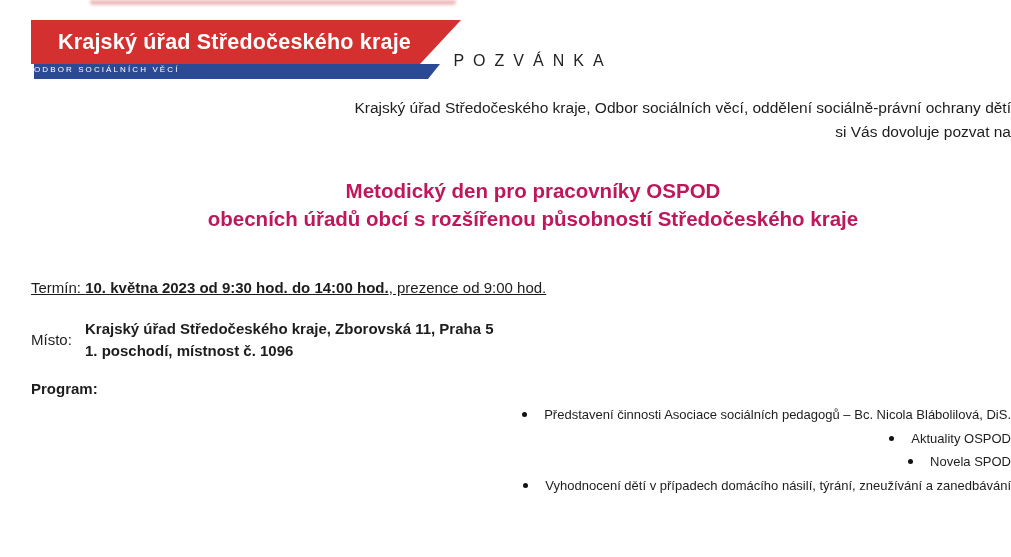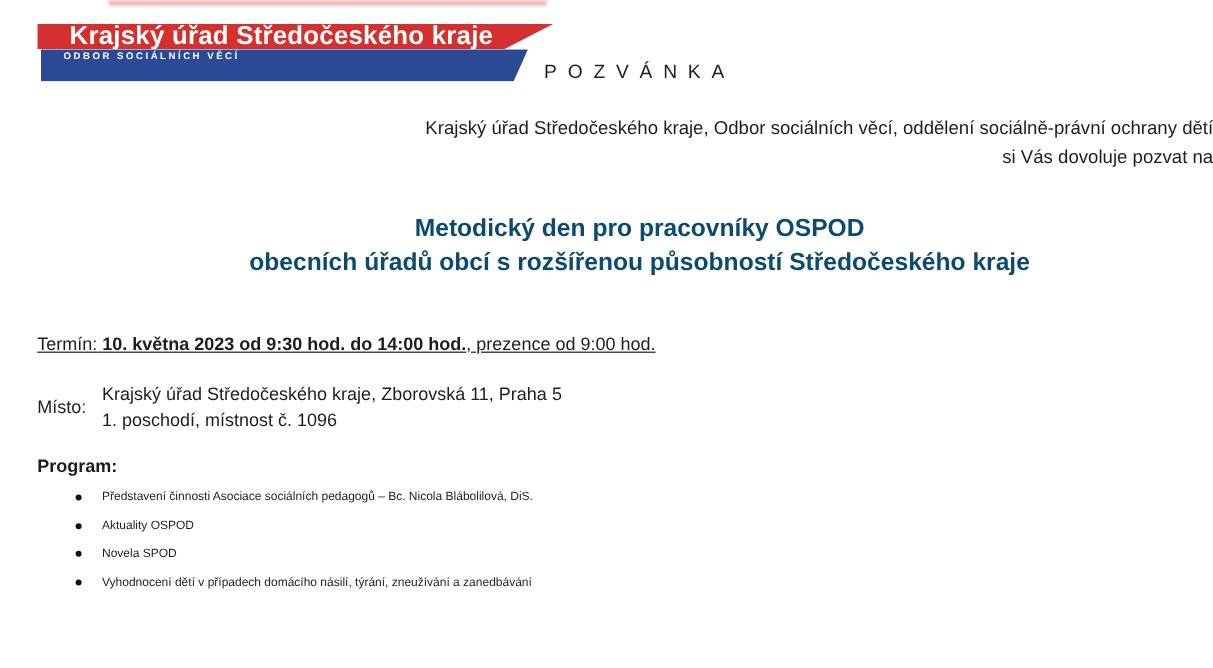--- a/index.html
+++ b/index.html
@@ -13,77 +13,76 @@
   }
   .scan-artifact {
     position:absolute; top:0; left:90px; width:366px; height:5px;
     background:rgba(213,80,78,0.38);
     filter:blur(1.5px);
     border-radius:0 0 3px 3px;
   }
   
   .logo { position:absolute; top:20px; left:31px; }
   .logo-red {
-    width:430px; height:21px;
+    width:430px; height:44px;
     background:var(--logo-red, #d3302f);
     clip-path:polygon(0 0, 100% 0, calc(100% - 41px) 100%, 0 100%);
     display:flex; align-items:center;
     padding-left:27px;
     color:#ffffff; font-weight:bold; font-size:21.5px;
     letter-spacing:0.2px;
     white-space:nowrap;
   }
   .logo-blue {
     margin-left:3px;
-    width:406px; height:27px;
+    width:406px; height:15px;
     background:var(--logo-blue, #2b4a96);
     clip-path:polygon(0 0, 100% 0, calc(100% - 12px) 100%, 0 100%);
-    color:#ffffff; font-weight:bold; font-size:8px;
+    color:#ffffff; font-weight:normal; font-size:8px;
     letter-spacing:2.1px; line-height:11px;
-    padding-left:19px;
     white-space:nowrap;
   }
   
   .doc-title {
     margin-top:52px; margin-left:55px;
     text-align:center;
     font-size:16px; letter-spacing:9px; font-weight:500;
     color:#222222;
   }
   .intro {
     margin-top:26px; margin-left:55px;
     text-align:right;
     font-size:15.5px; line-height:24px;
   }
   .event-title {
     margin-top:33px; margin-left:55px;
     text-align:center;
     font-size:20.5px; font-weight:bold; line-height:28px;
-    color:#0c4a6e;
+    color:#be185d;
   }
   .line-termin {
     margin-top:46px; margin-left:31px;
     font-size:15px; line-height:18px;text-decoration:underline;
   }
   .row-misto {
     margin-top:21px; margin-left:31px;
     display:flex; align-items:center;
     font-size:15px; line-height:22px;
   }
   .misto-label { width:54px; flex-shrink:0; }
-  .misto-content { font-weight:normal; }
+  .misto-content { font-weight:bold; }
   .program-label {
     margin-top:18px; margin-left:31px;
     font-size:15px; font-weight:bold; line-height:18px;
   }
   ul.program-list { margin-top:5px; list-style:none; }
   ul.program-list li {
     display:flex; align-items:flex-start;
     margin-left:63px;
-    font-size:10px; line-height:23.5px;
+    font-size:13px; line-height:23.5px;justify-content:flex-end;
   }
   .bullet-dot {
     width:5px; height:5px; border-radius:50%;
     background:#121212;
     margin-top:9px; margin-right:17px; flex-shrink:0;
   }
   b, strong { font-weight:bold; }
 </style>
 </head>
 <body>

